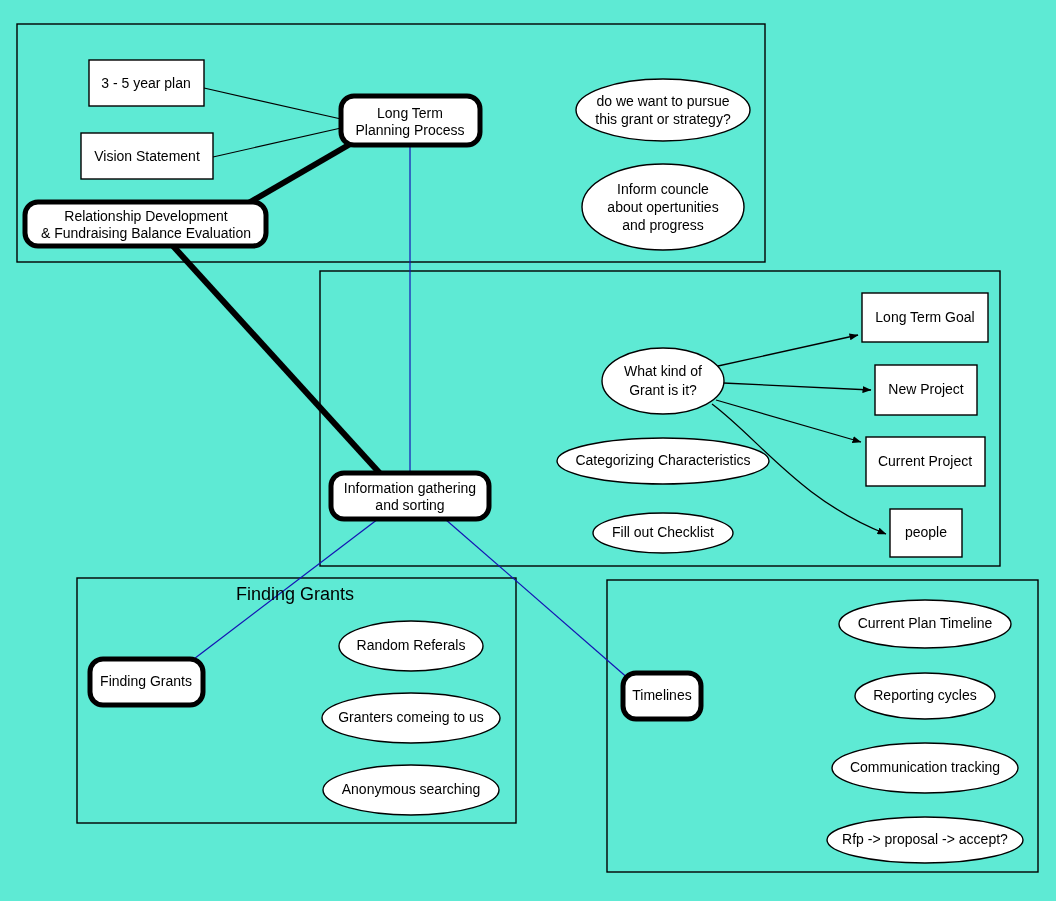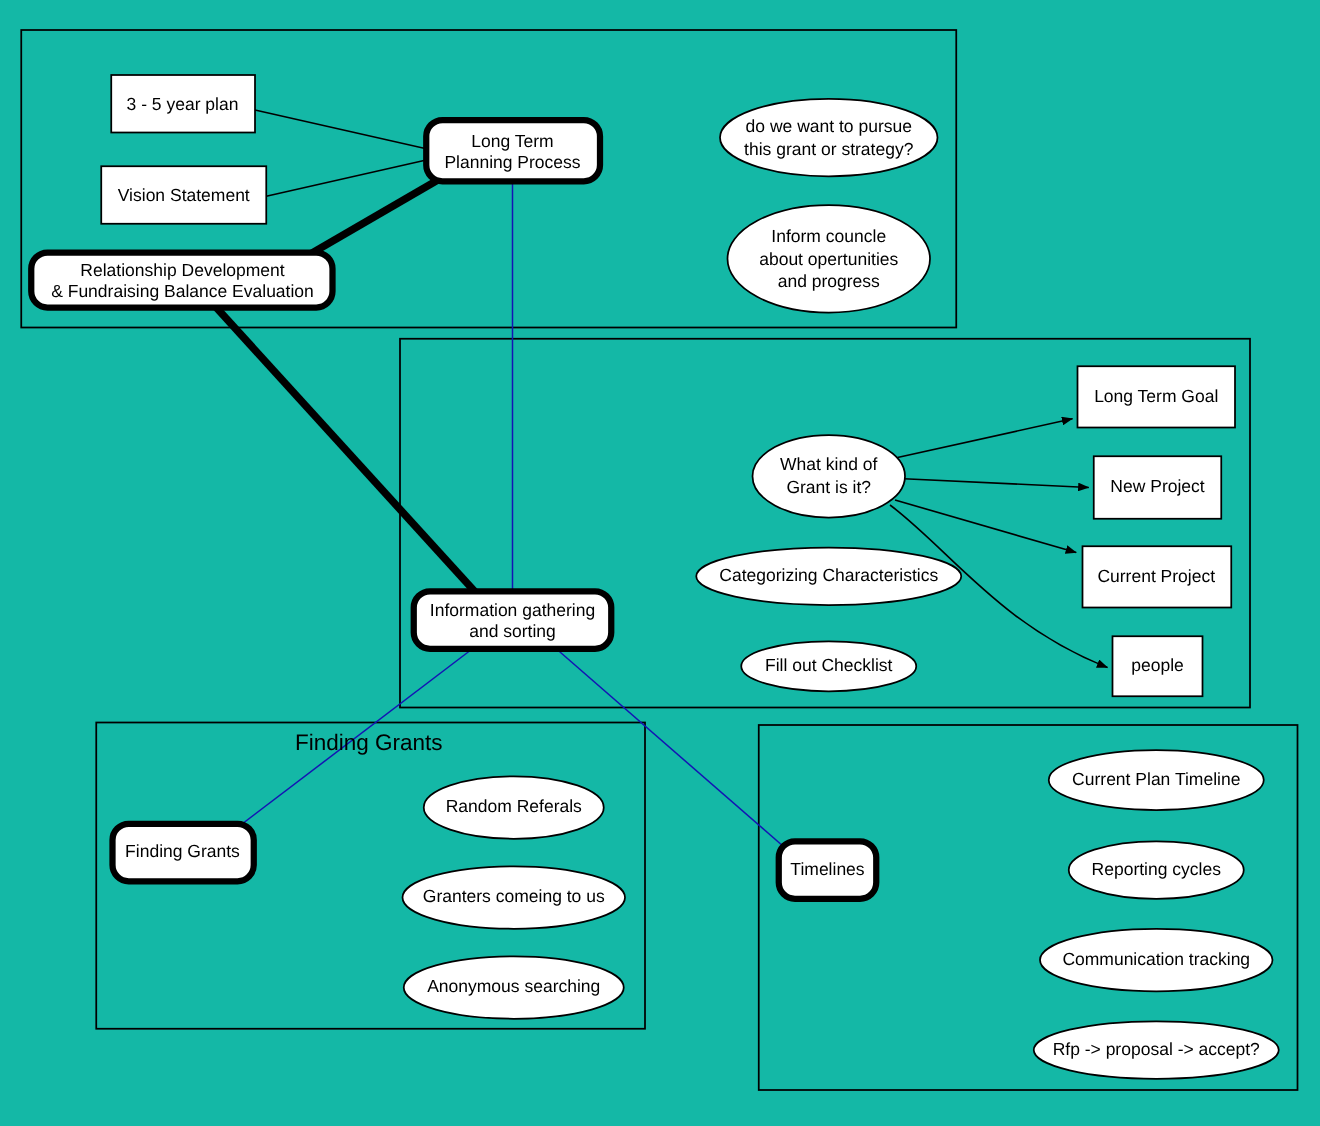--- a/index.html
+++ b/index.html
@@ -7,21 +7,21 @@
     padding: 0;
     background: #ffffff;
   }
   body {
     font-family: "Liberation Sans", sans-serif;
   }
   #canvas-wrap {
     position: relative;
     width: 1056px;
     height: 901px;
-    background: #14b8a6;
+    background: #5eead4;
     overflow: hidden;
   }
   svg#diagram {
     display: block;
     width: 1056px;
     height: 901px;
   }
   .panel-rect {
     fill: none;
     stroke: #000000;

